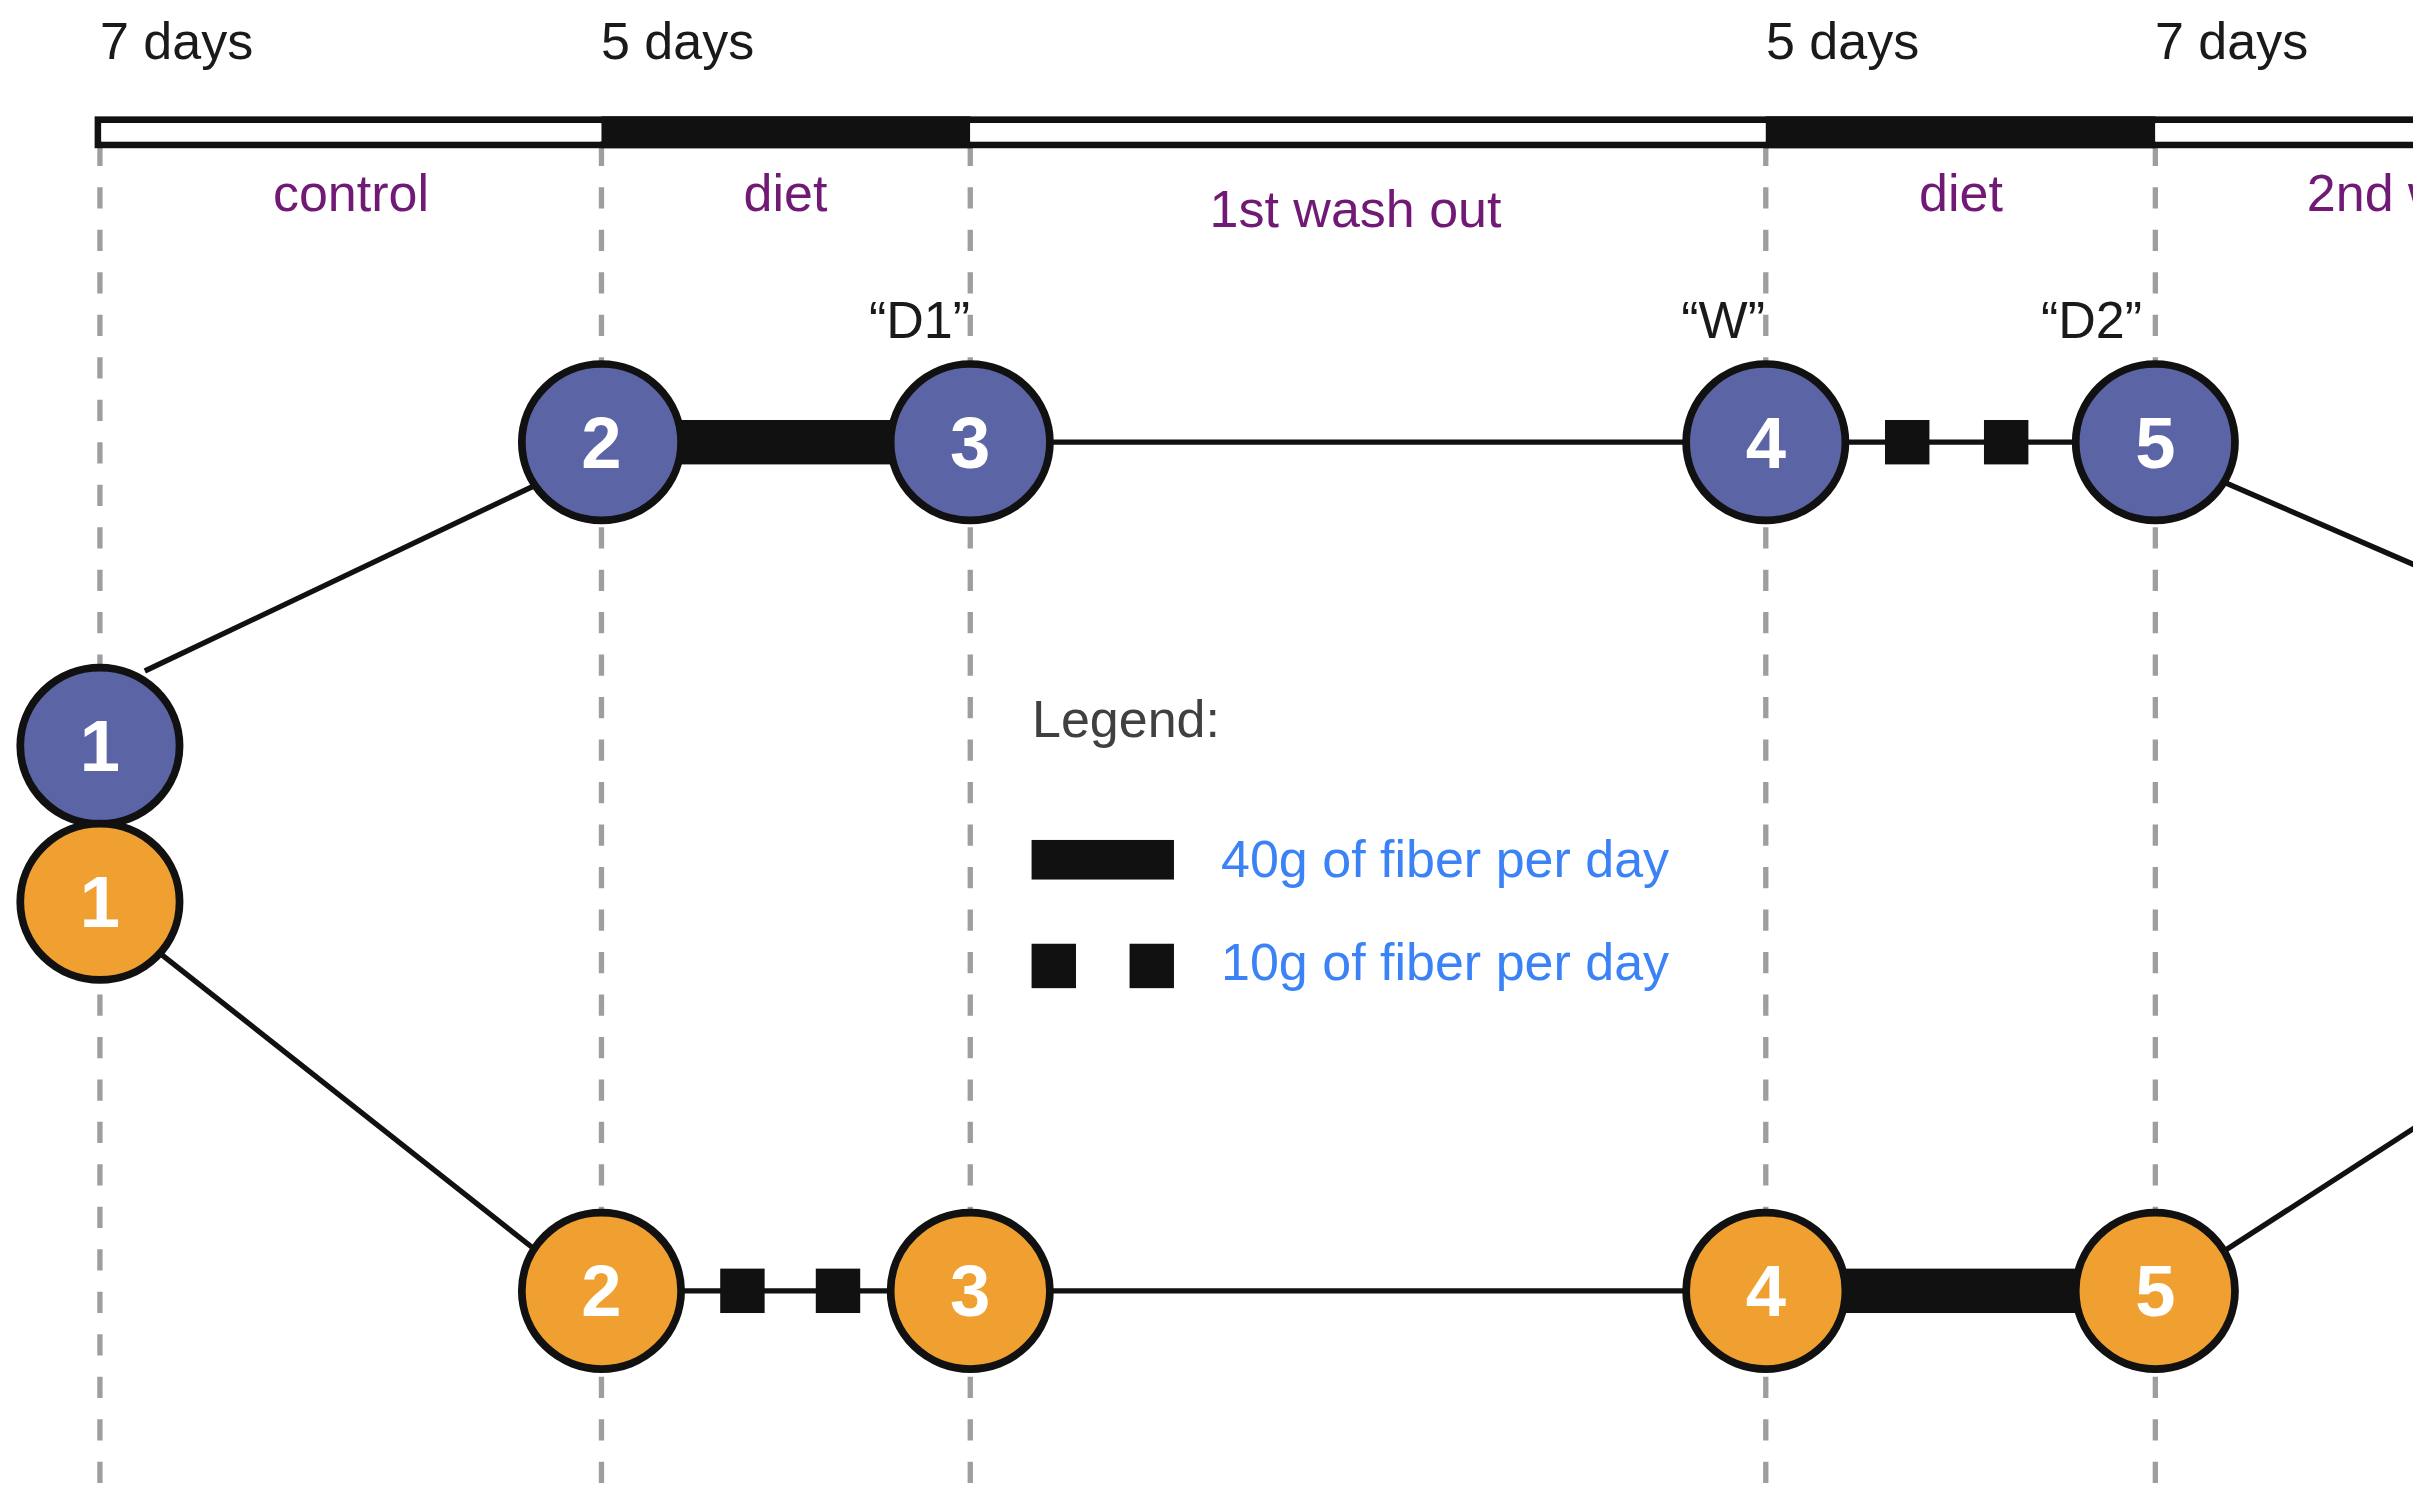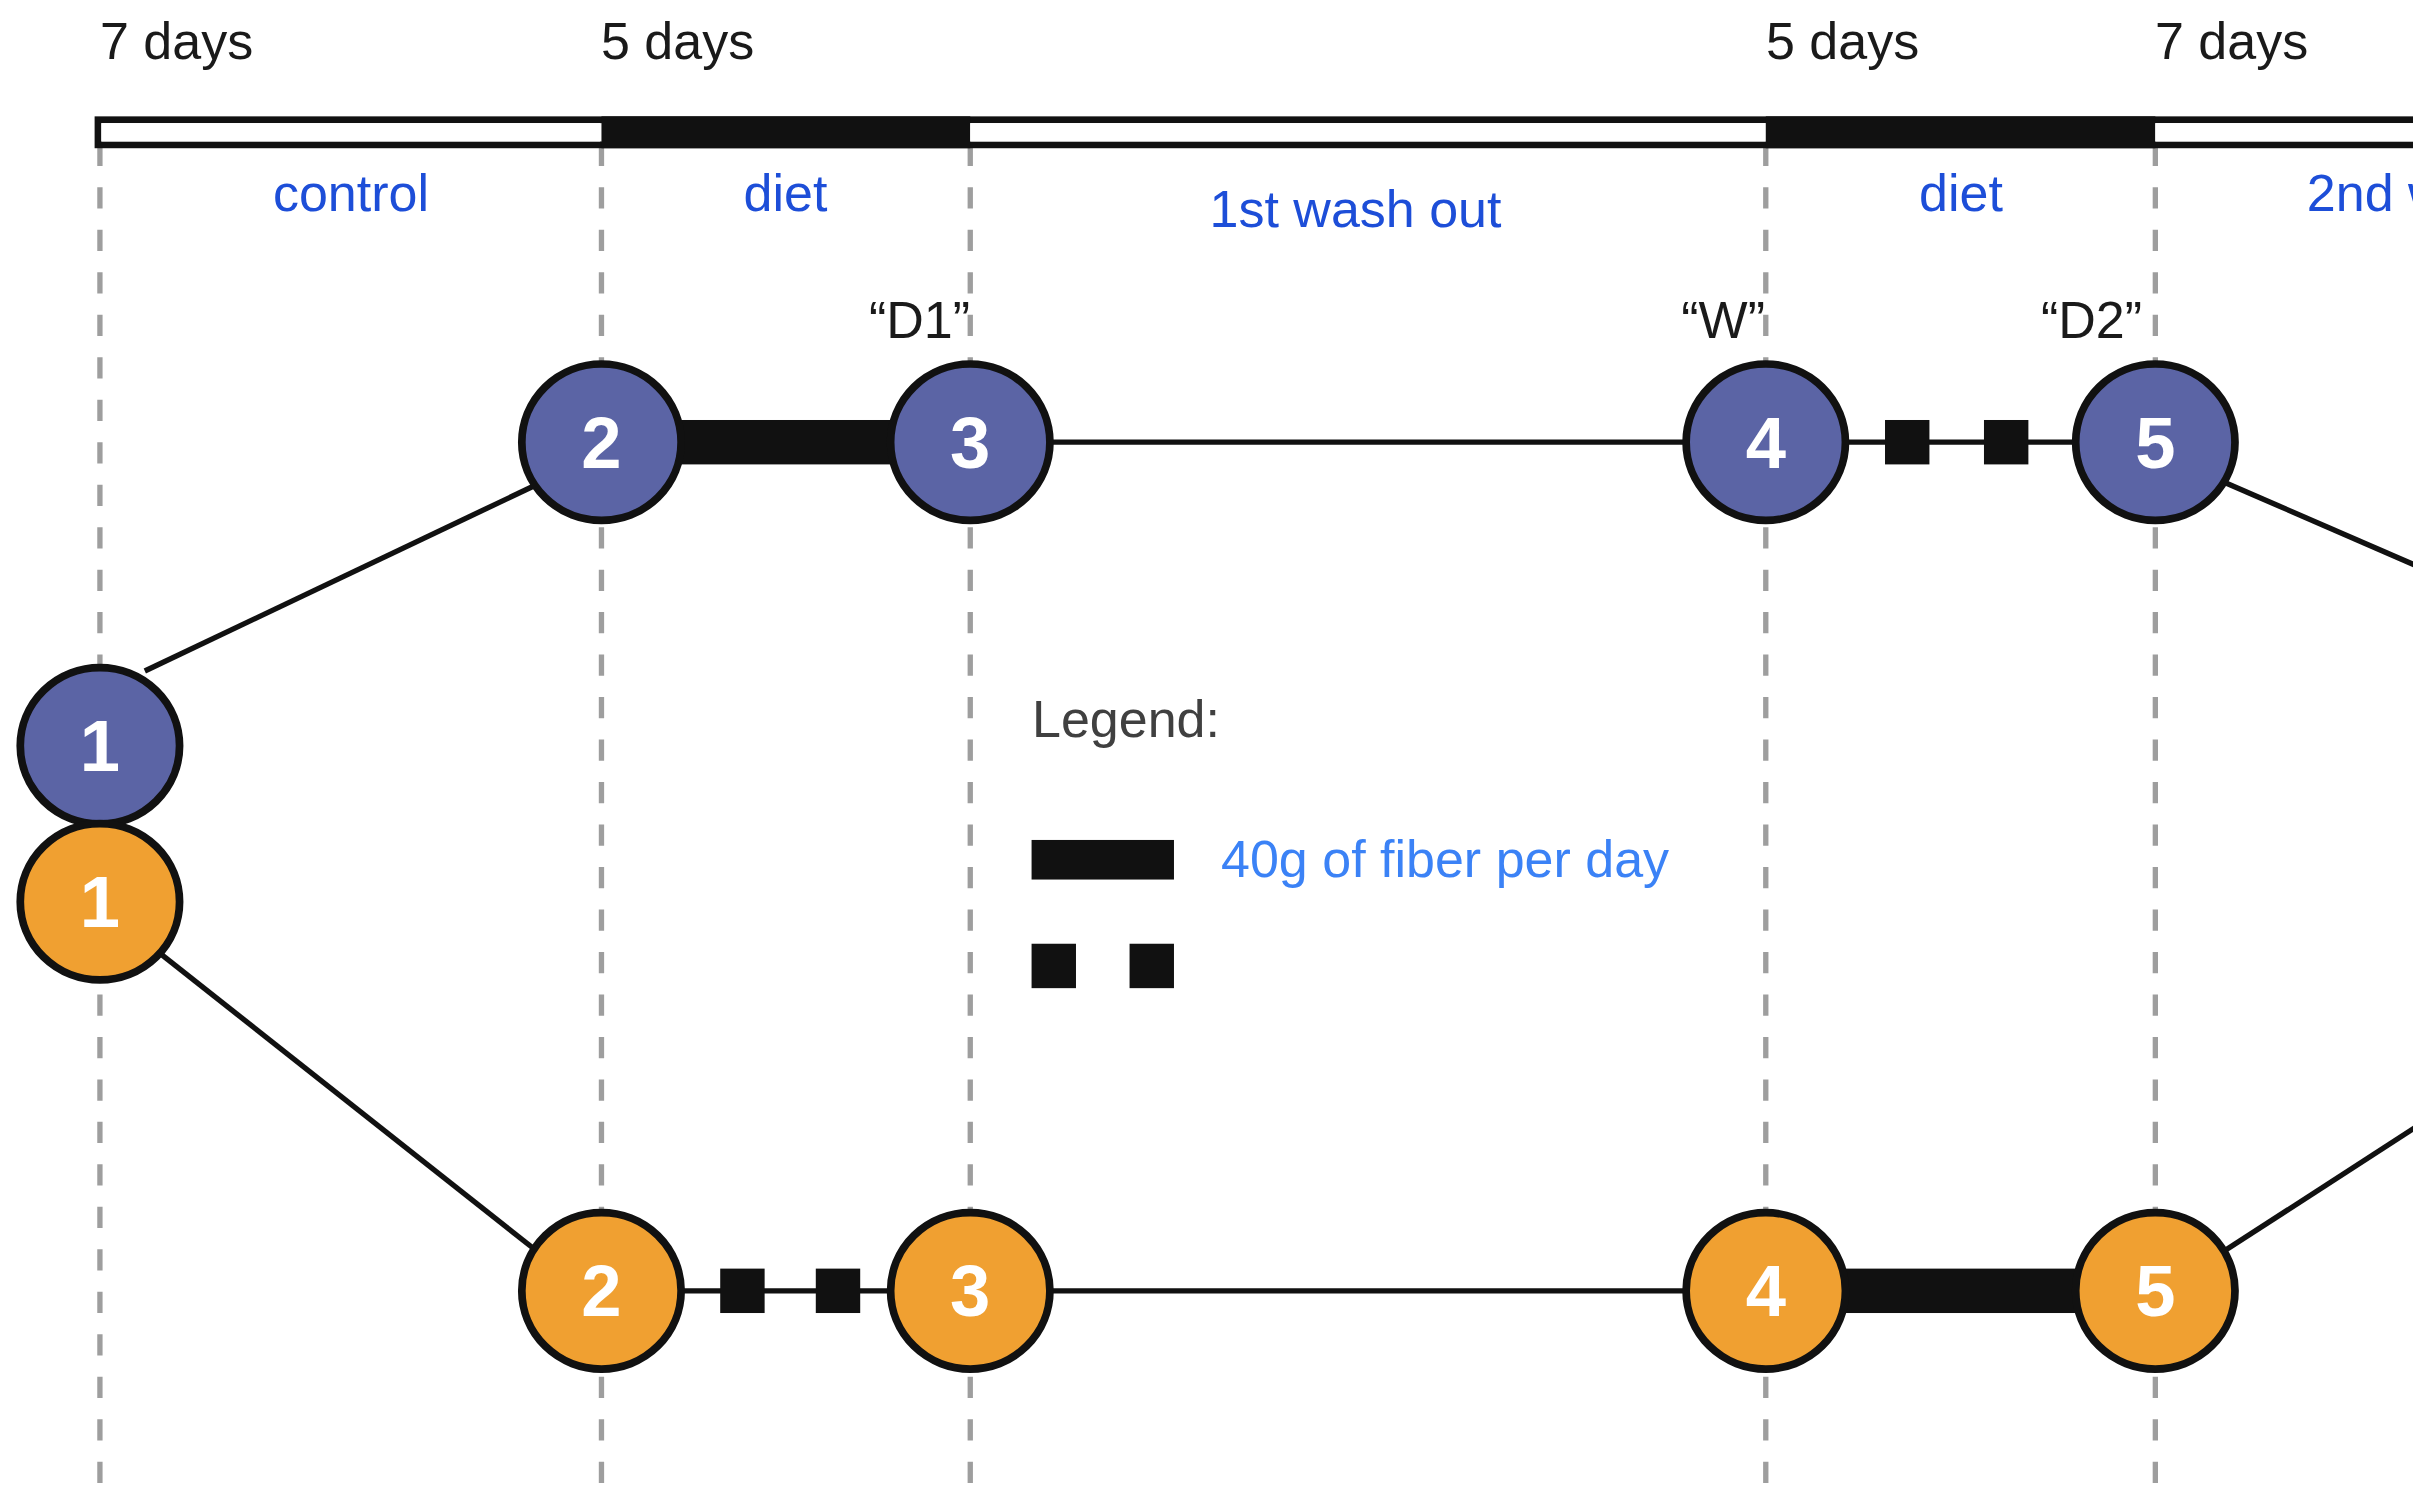--- a/index.html
+++ b/index.html
@@ -1,21 +1,21 @@
 <!DOCTYPE html>
 <html style="font-size:7.7px"><head>
 <meta charset="utf-8">
 <title>Study design crossover diagram</title>
 <style>
   html,body{margin:0;padding:0;background:#ffffff;}
   body{font-family:"Liberation Sans","DejaVu Sans",sans-serif;}
   #stage{position:relative;width:2877px;height:1510px;background:#ffffff;overflow:hidden;}
   svg.layer{position:absolute;left:0;top:0;width:2877px;height:1510px;}
   .hdr-days{position:absolute;text-align:left;font-size:52px;color:#1a1a1a;line-height:1;}
-  .phase-label{position:absolute;text-align:center;font-size:52px;color:#1d4ed8;line-height:1;}
+  .phase-label{position:absolute;text-align:center;font-size:52px;color:#701a75;line-height:1;}
   .phase-code{position:absolute;text-align:right;font-size:52px;color:#1a1a1a;line-height:1;}
   .legend-title{position:absolute;font-size:52px;color:#404040;line-height:1;}
   .legend-text{position:absolute;font-size:52px;color:#3b82f6;line-height:1;}
   .node-num{font-size:150px;font-weight:bold;fill:#ffffff;}
 </style>
 </head>
 <body>
 
 <div id="stage">
 
@@ -130,15 +130,16 @@
   <div class="phase-label" style="left:958px;top:167px;width:795px;margin-top:16px;">1st wash out</div>
   <div class="phase-label" style="left:1766px;top:167px;width:390px;">diet</div>
   <div class="phase-label" style="left:2155px;top:167px;width:613px;">2nd wash out</div>
 
   <div class="phase-code" style="left:601px;top:294px;width:369px;">“D1”</div>
   <div class="phase-code" style="left:970px;top:294px;width:795px;">“W”</div>
   <div class="phase-code" style="left:1752px;top:294px;width:390px;">“D2”</div>
 
   <div class="legend-title" style="left:1032px;top:693px;">Legend:</div>
   <div class="legend-text" style="left:1221px;top:833px;">40g of fiber per day</div>
+  <div class="legend-text" style="left:1221px;top:936px;">10g of fiber per day</div>
 
 </div>
 
 
 </body></html>

